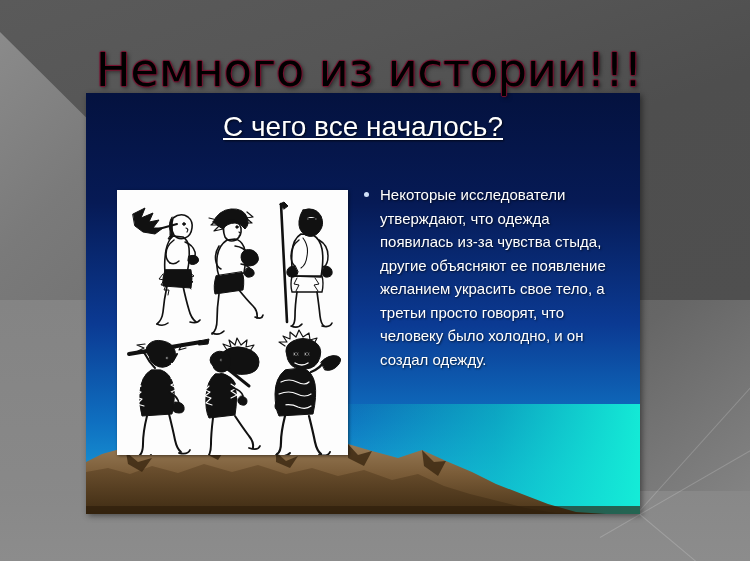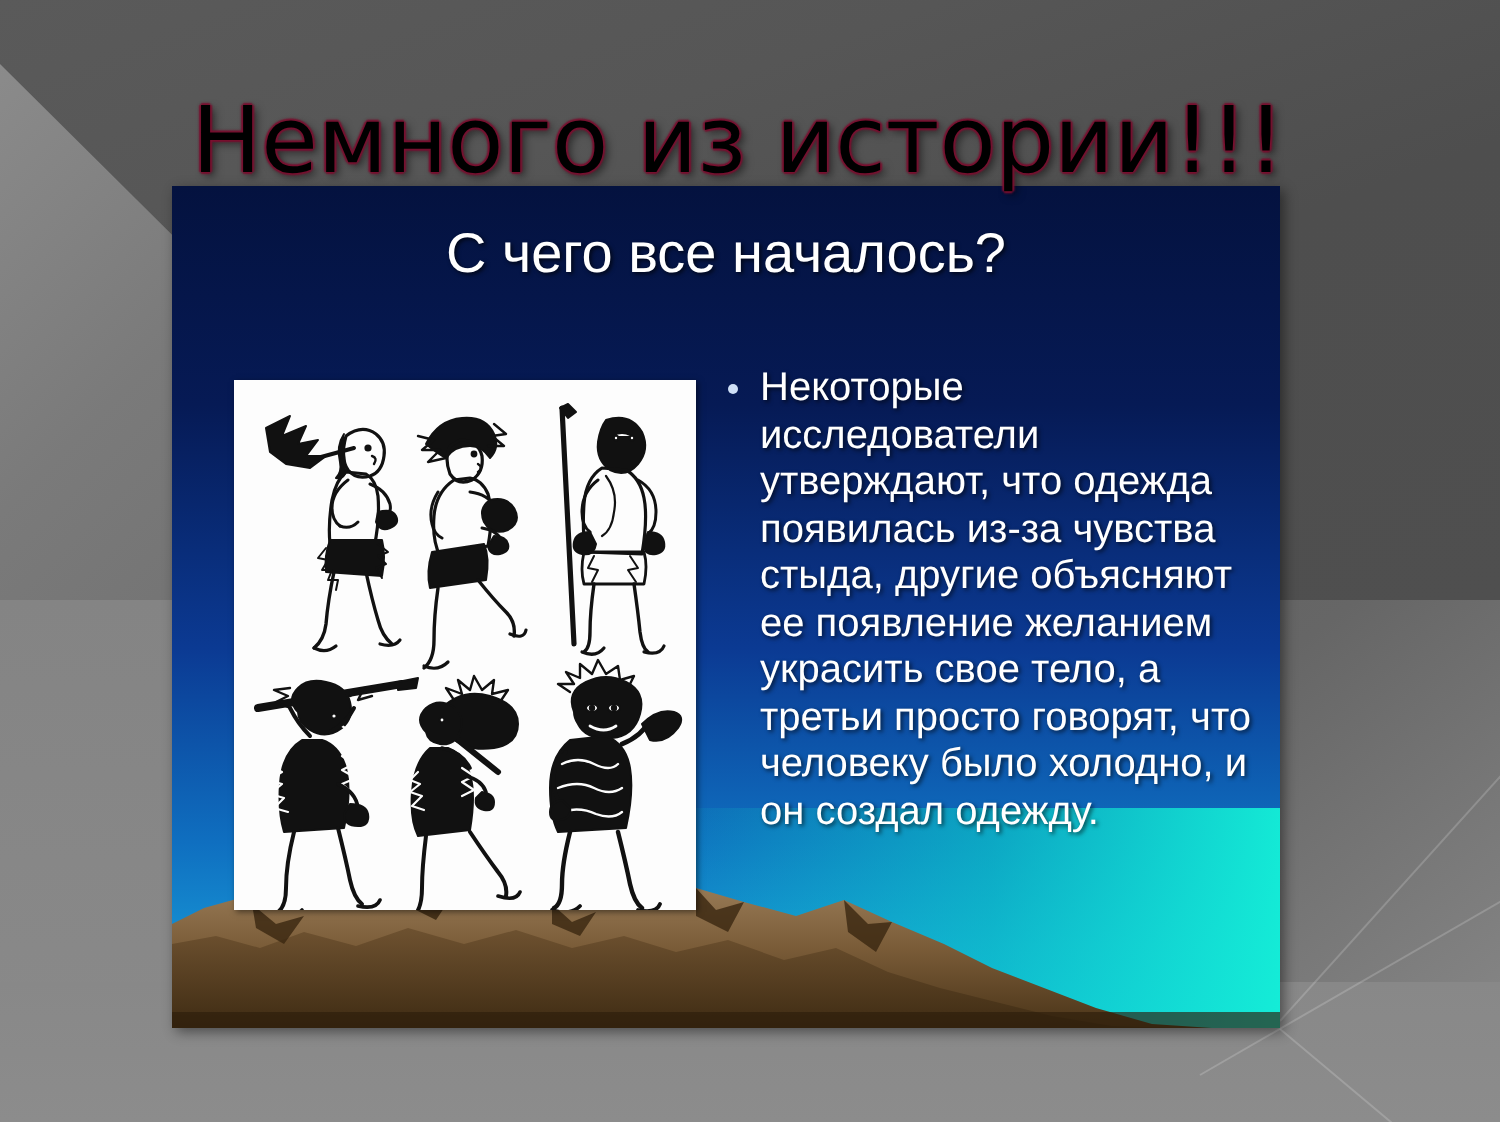--- a/index.html
+++ b/index.html
@@ -88,20 +88,21 @@
     position:absolute;left:0;bottom:0;width:554px;height:86px;
   }
 
   
   #slide-heading{
     position:absolute;left:0;top:18px;width:554px;text-align:center;
     color:#ffffff;font-size:28px;line-height:32px;
     font-family:"Liberation Sans", sans-serif;
     text-shadow:1px 1px 2px rgba(0,0,0,0.7);
     z-index:3;
+    text-decoration:underline;
   }
 
   
   #picture-panel{
     position:absolute;left:31px;top:97px;width:231px;height:265px;
     background:#fdfdfd;
     box-shadow:1px 1px 3px rgba(0,0,0,0.5);
     z-index:3;
     overflow:hidden;
   }
@@ -116,21 +117,21 @@
   .bullet-row{display:flex;align-items:flex-start;}
   .bullet-dot{
     flex:0 0 auto;width:16px;padding-top:9px;
   }
   .bullet-dot i{
     display:block;width:5px;height:5px;border-radius:50%;
     background:#cfe0f7;
   }
   .bullet-text{
     flex:1 1 auto;
-    font-size:20px;line-height:23.5px;
+    font-size:15px;line-height:23.5px;
     font-family:"Liberation Sans", sans-serif;
     text-shadow:1px 1px 2px rgba(0,0,0,0.65);
     word-spacing:0px;
   }
 </style>
 </head>
 <body>
 
 <div id="backdrop">
   <div id="wedge-top"></div>

